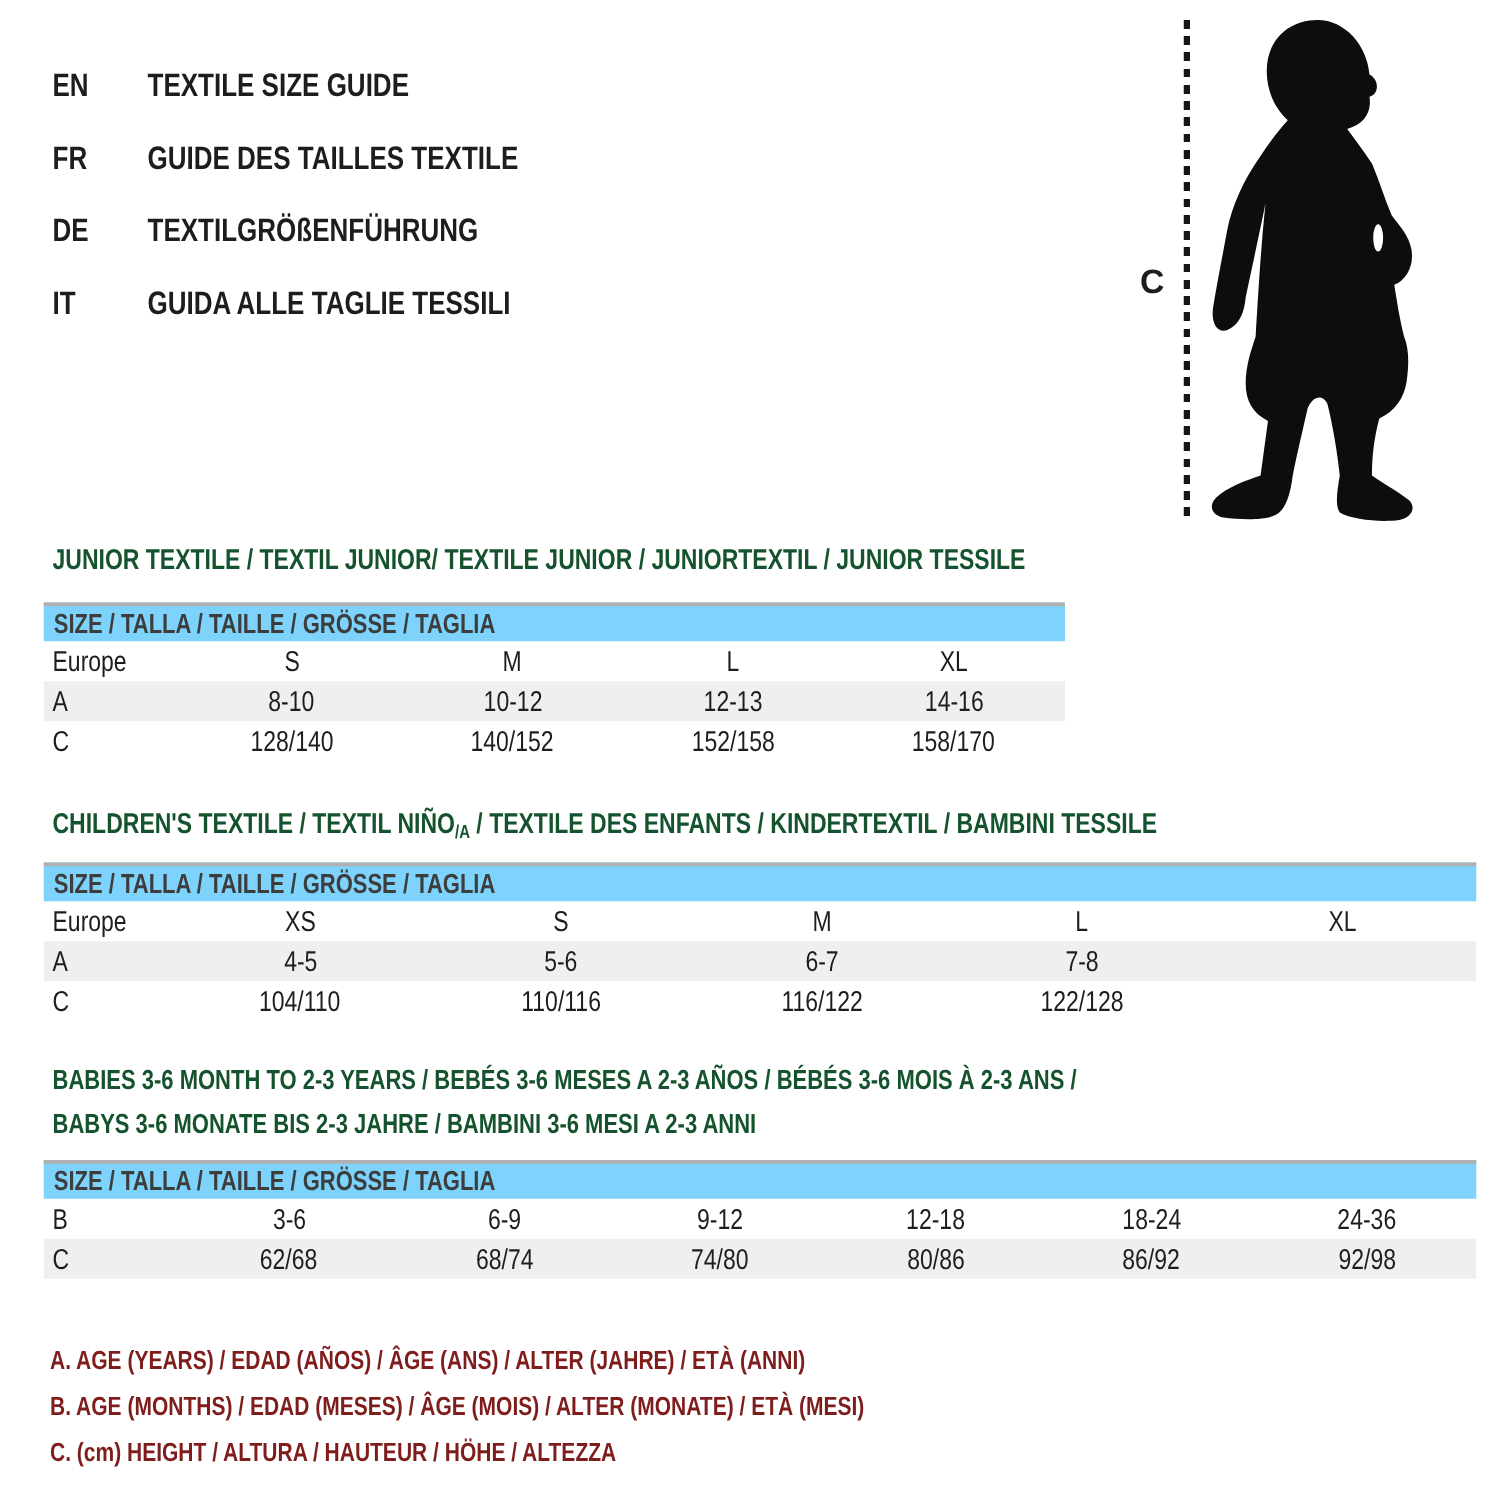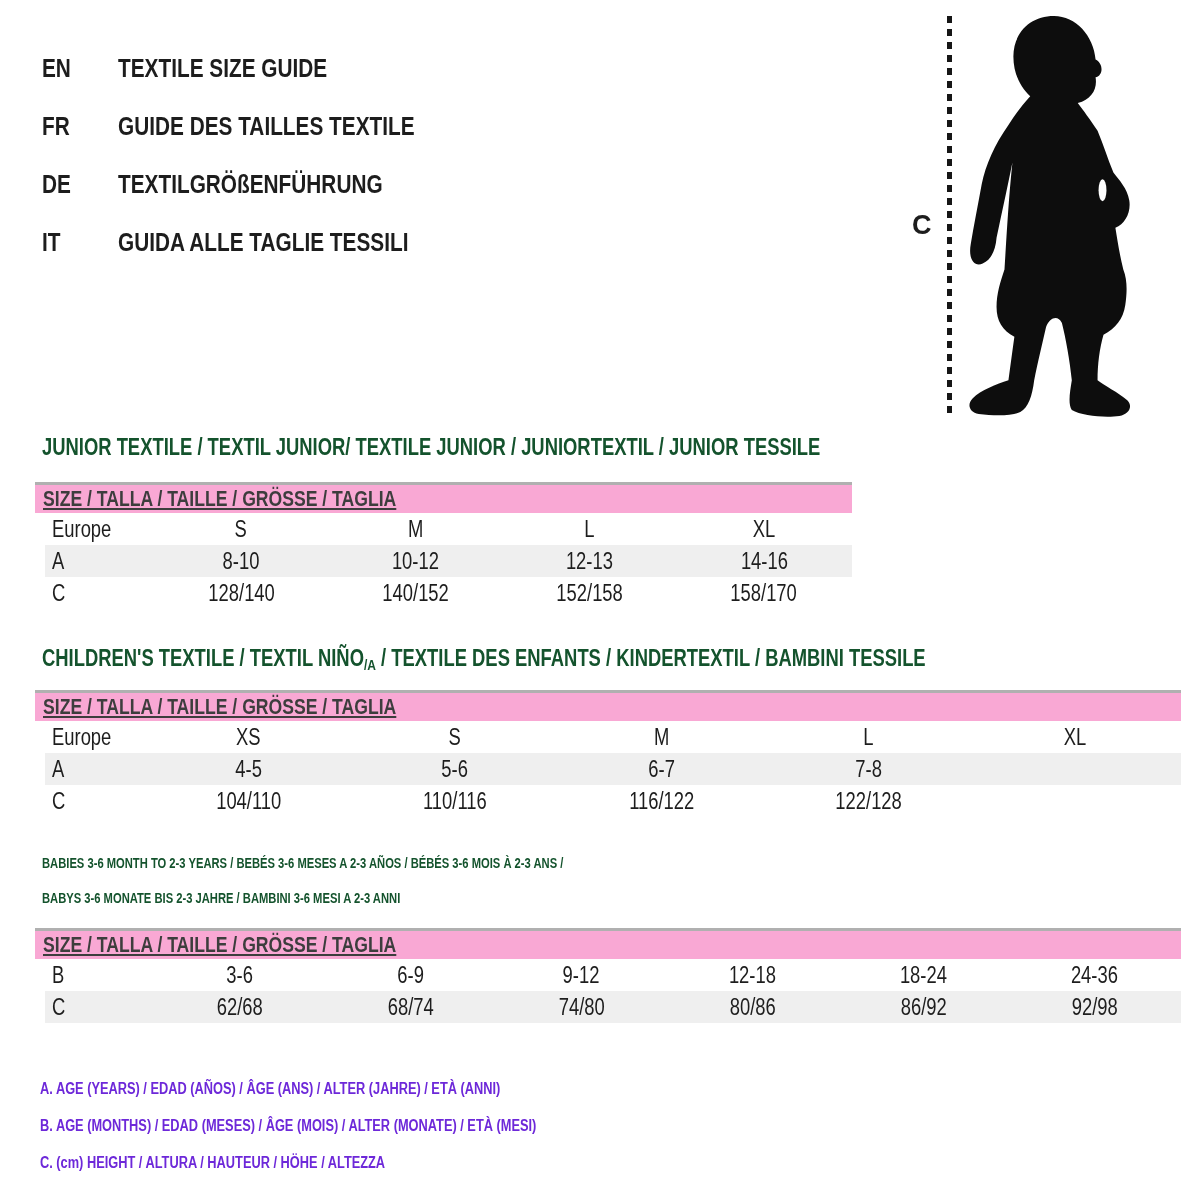--- a/index.html
+++ b/index.html
@@ -18,41 +18,41 @@
   
   #dash-line{position:absolute;left:947px;top:16px;width:5px;height:400px;
     background:repeating-linear-gradient(to bottom,#161616 0 7px,transparent 7px 13px);}
   #c-label{position:absolute;left:912px;top:210px;font-weight:bold;font-size:27px;}
   #figure{position:absolute;left:958px;top:12px;}
 
   
   .sec-title{position:absolute;left:42px;font-weight:bold;font-size:23px;color:#14532d;}
   #title-junior{top:434px;}
   #title-children{top:645px;}
-  #title-babies{top:846px;line-height:35px;font-size:14px;}
+  #title-babies{top:846px;line-height:35px;font-size:22px;}
   .tsub{font-size:15px;vertical-align:-4px;font-weight:bold;}
 
   
   .size-table{position:absolute;left:35px;}
   #t1{top:482px;width:817px;}
   #t2{top:690px;width:1146px;}
   #t3{top:928px;width:1146px;}
-  .size-bar{height:28px;background:#f9a8d4;border-top:3px solid #b0b0b0;
+  .size-bar{height:28px;background:#7dd3fc;border-top:3px solid #b0b0b0;
     display:flex;align-items:center;padding-left:8px;box-sizing:content-box;
-    font-weight:bold;font-size:22px;color:#3d3d3d;text-decoration:underline;}
-  .trow{display:flex;height:32px;align-items:center;font-size:23px;margin-left:10px;}
+    font-weight:bold;font-size:22px;color:#3d3d3d;}
+  .trow{display:flex;height:32px;align-items:center;font-size:23px;}
   .trow.shade{background:#efefef;}
   .cell{text-align:center;display:flex;align-items:center;justify-content:center;height:100%;}
   .cell.lab{justify-content:flex-start;padding-left:7px;box-sizing:border-box;}
   #t1 .lab{width:13.5%;} #t1 .dat{width:21.6%;}
   #t2 .lab{width:8.8%;}  #t2 .dat{width:18.2%;}
   #t3 .lab{width:9.6%;}  #t3 .dat{width:15.05%;}
 
   
-  #legend{position:absolute;left:40px;top:1070px;font-weight:bold;font-size:16px;color:#6d28d9;}
+  #legend{position:absolute;left:40px;top:1070px;font-weight:bold;font-size:21px;color:#7f1d1d;}
   .legend-line{height:37px;display:flex;align-items:center;}
 </style>
 </head>
 <body>
 
 <div id="page">
 
   <div id="lang">
     <div class="lang-row">
       <span class="lang-code"><span class="cxl">EN</span></span>

